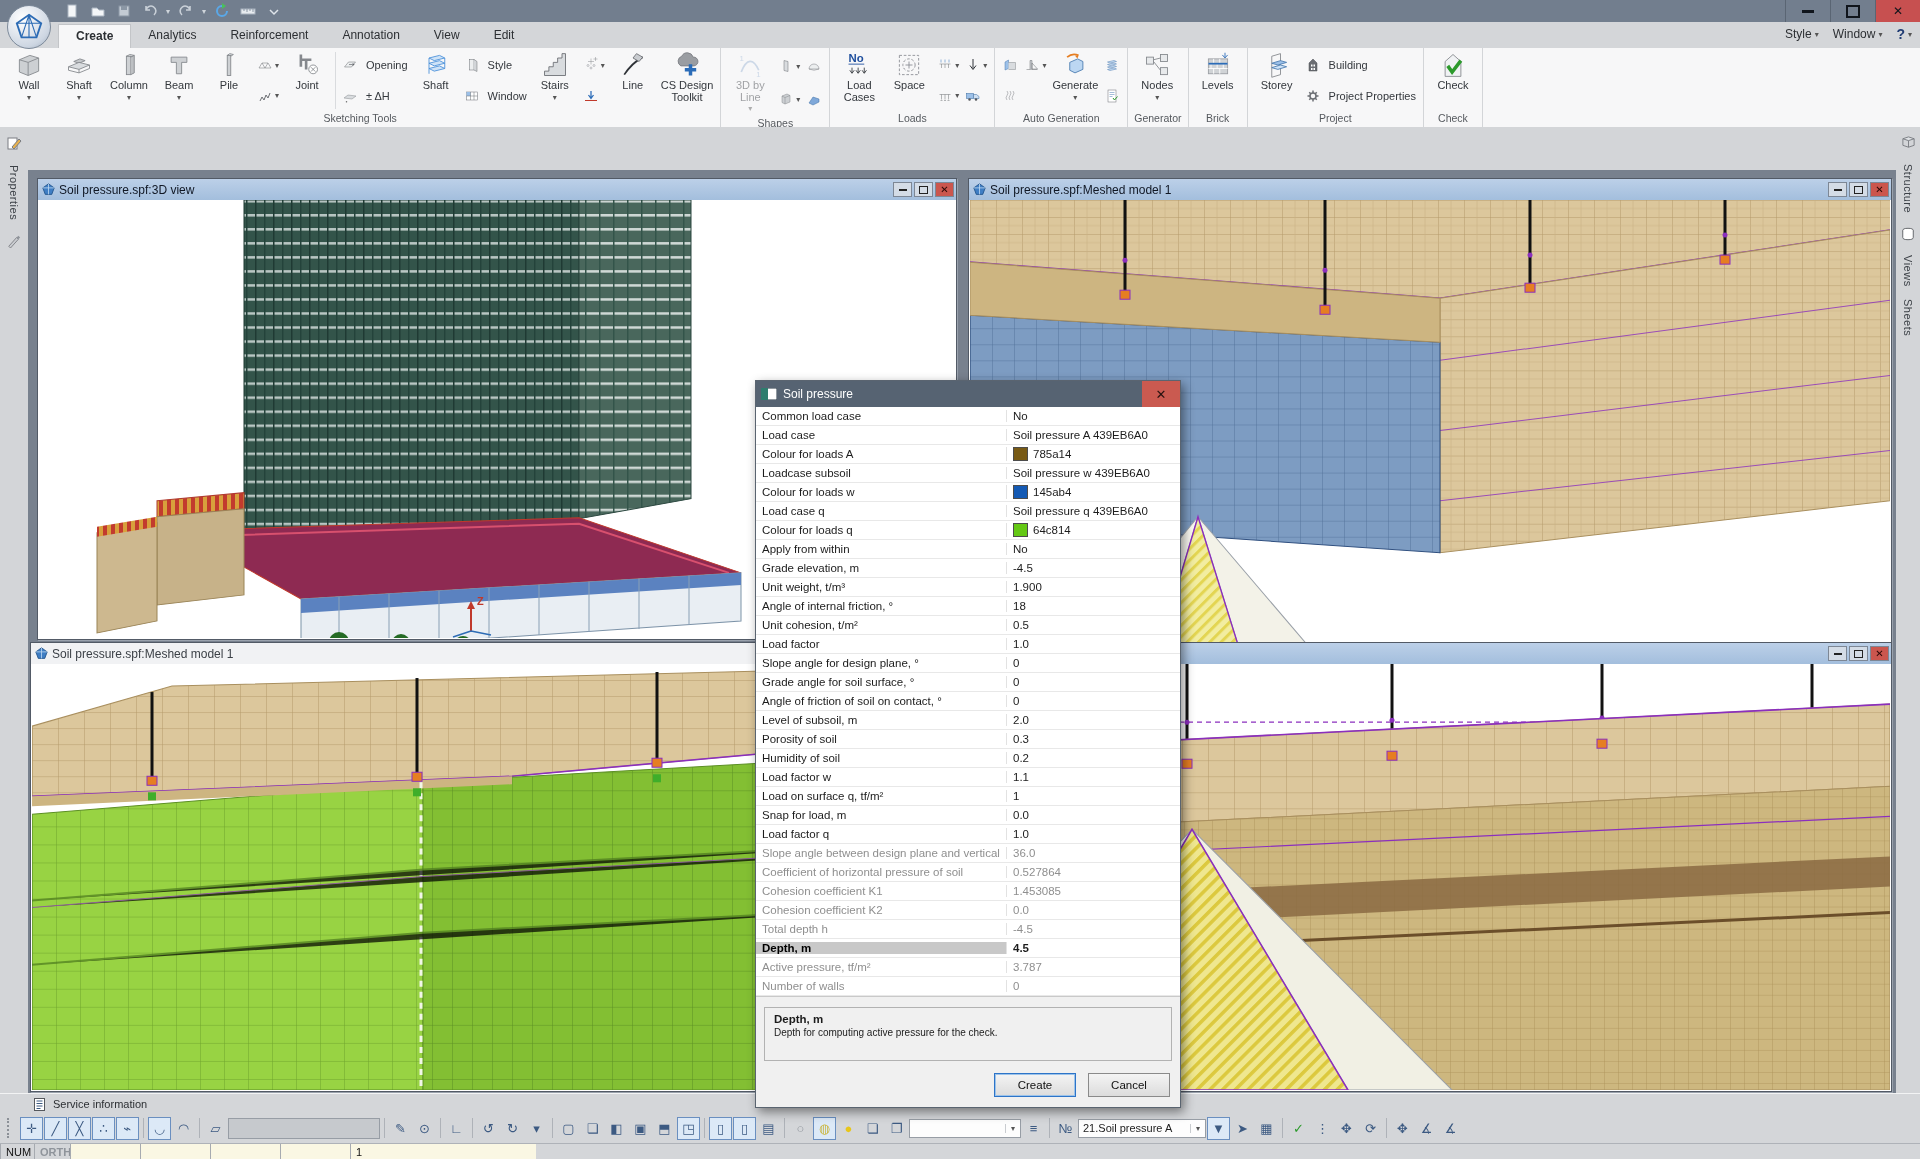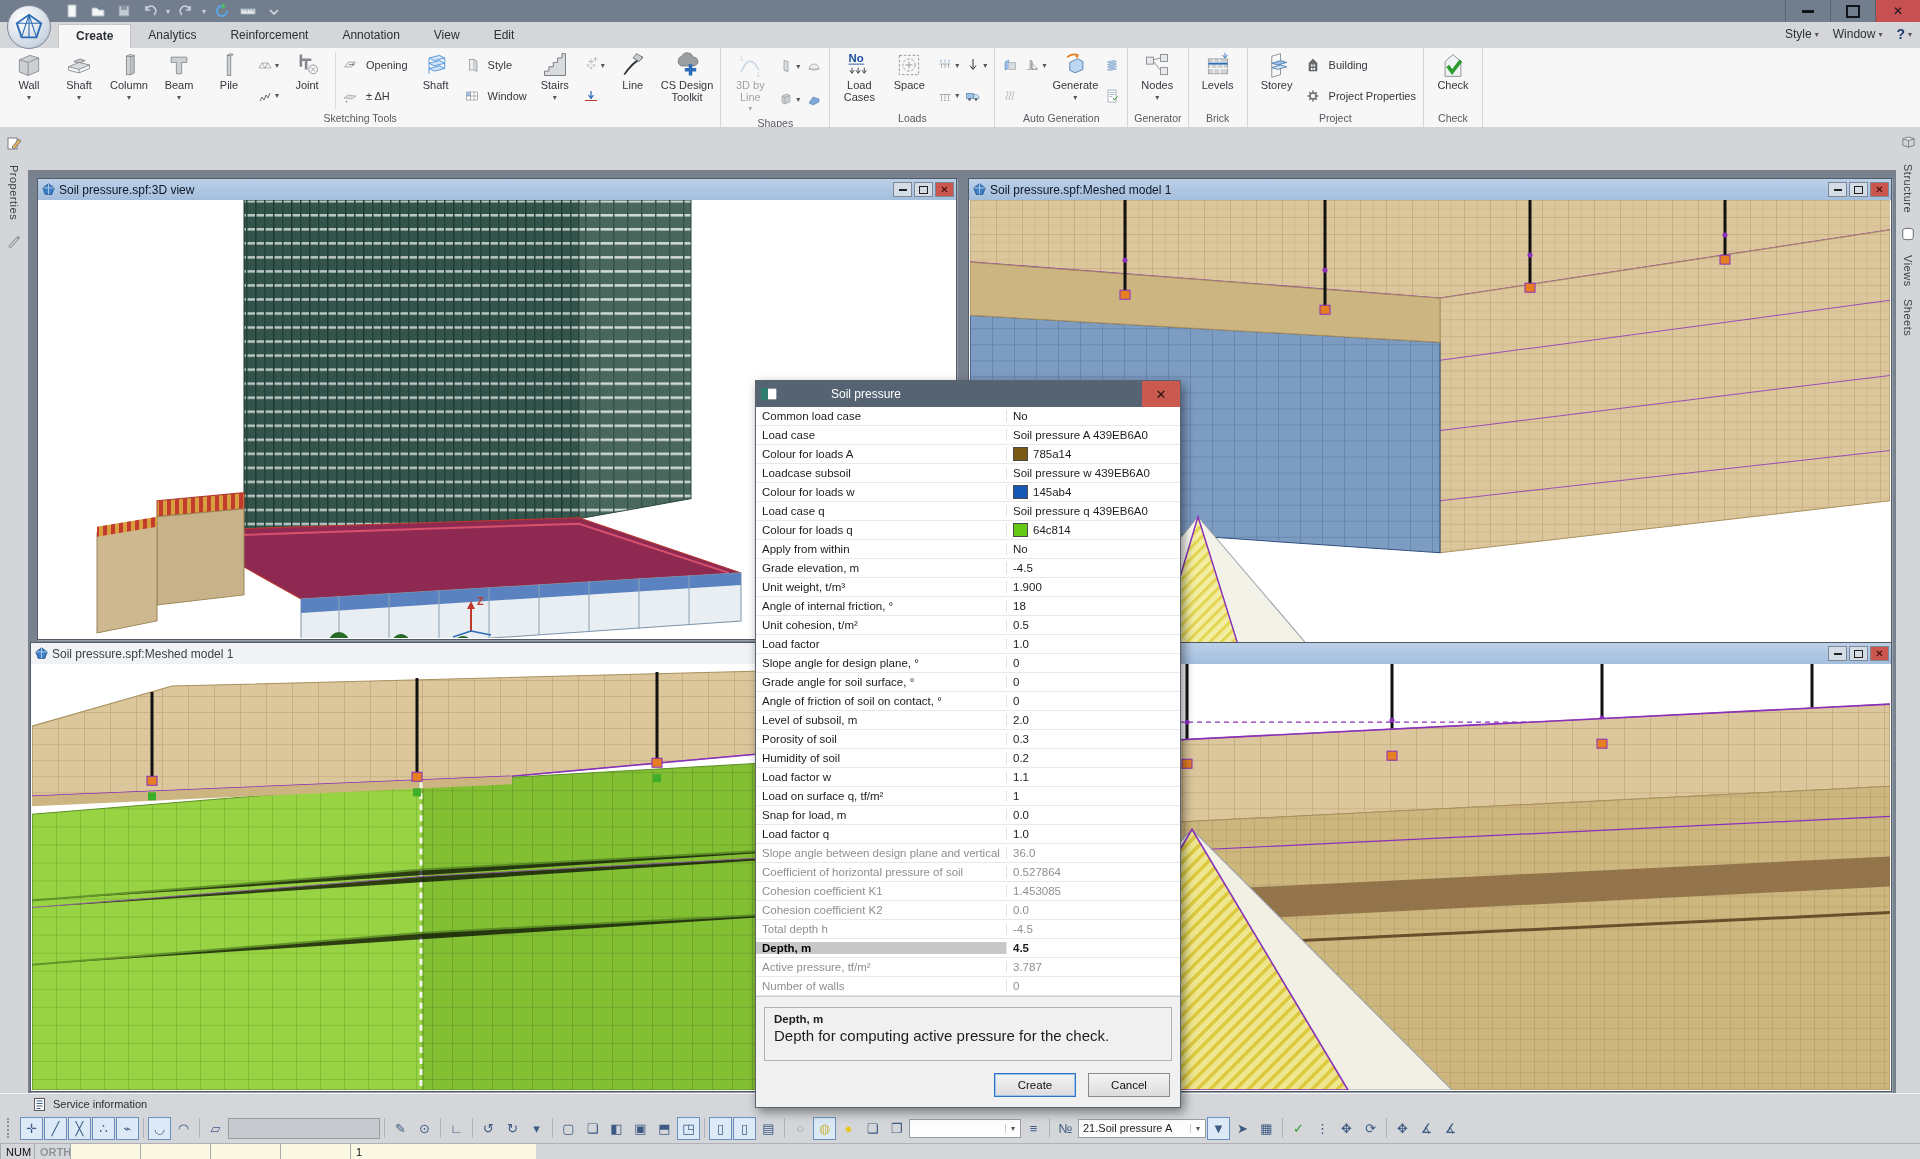--- a/index.html
+++ b/index.html
@@ -71,36 +71,36 @@
   .wb .rb{width:7px;height:6px;border:1.5px solid #222;}
   .wcontent{position:absolute;left:1px;right:1px;top:21px;bottom:1px;overflow:hidden;background:#fff;}
   .wcontent svg{display:block;width:100%;height:100%;}
   #win1{left:37px;top:51px;width:918px;height:460px;z-index:2;}
   #win2{left:968px;top:51px;width:922px;height:470px;z-index:2;}
   #win3{left:30px;top:515px;width:925px;height:448px;z-index:3;}
   #win4{left:790px;top:515px;width:1100px;height:448px;z-index:4;}
   
   #dialog{position:absolute;left:755px;top:380px;width:424px;background:#f0f0f0;
     border:1px solid #5a6470;box-shadow:3px 4px 10px rgba(0,0,0,.45);z-index:50;}
-  #dtitle{height:26px;background:#566372;display:flex;align-items:center;color:#fff;font-size:12px;gap:48px;}
+  #dtitle{height:26px;background:#566372;display:flex;align-items:center;color:#fff;font-size:12px;}
   #dtitle .dtext{flex:1;margin-left:6px;}
   #dclose{width:38px;height:26px;background:#ca5a50;display:flex;align-items:center;justify-content:center;
     color:#27120f;font-weight:bold;font-size:13px;}
   #drows{background:#fff;border-bottom:1px solid #c9c9c9;}
   .drow{display:flex;height:18px;align-items:center;font-size:11.5px;border-bottom:1px solid #e8e8e8;}
   .dlabel{width:250px;box-sizing:border-box;padding-left:6px;color:#1c1c1c;overflow:hidden;white-space:nowrap;}
   .dvalue{flex:1;box-sizing:border-box;border-left:1px solid #e2e2e2;padding-left:6px;color:#1c1c1c;
     display:flex;align-items:center;gap:5px;overflow:hidden;white-space:nowrap;}
   .drow.ro .dlabel,.drow.ro .dvalue{color:#8f8f8f;}
   .drow.sel .dlabel{background:#c8c8c8;font-weight:bold;color:#000;}
   .drow.sel .dvalue{font-weight:bold;}
   .swatch{width:13px;height:12px;border:1px solid #4c4c4c;display:inline-block;flex:none;}
   #ddesc{margin:10px 8px 8px;border:1px solid #b2b2b2;background:#f0f0f0;padding:5px 9px;min-height:42px;}
   #ddesc .dh{font-size:11.5px;font-weight:bold;color:#1c1c1c;}
-  #ddesc .db{font-size:15px;color:#1c1c1c;margin-top:2px;}
+  #ddesc .db{font-size:10px;color:#1c1c1c;margin-top:2px;}
   #dbuttons{display:flex;justify-content:flex-end;gap:12px;padding:4px 10px 10px;}
   .dbtn{width:80px;height:22px;font-size:11.5px;display:flex;align-items:center;justify-content:center;
     background:linear-gradient(#f4f4f4,#dcdcdc);border:1px solid #8a8a8a;color:#111;}
   .dbtn.default{border:1px solid #2d74c8;box-shadow:inset 0 0 0 1px #9cc3ea;}
   
   #servicerow{position:absolute;left:0;top:1093px;width:1920px;height:20px;background:#d4d6d9;
     border-top:1px solid #f2f3f4;display:flex;align-items:center;font-size:11px;color:#2c2f33;}
   #servicerow .sicon{margin-left:34px;margin-right:8px;display:flex;}
   #toolrow{position:absolute;left:0;top:1113px;width:1920px;height:30px;background:#d4d6d9;
     display:flex;align-items:center;padding-left:4px;box-sizing:border-box;gap:1px;}

